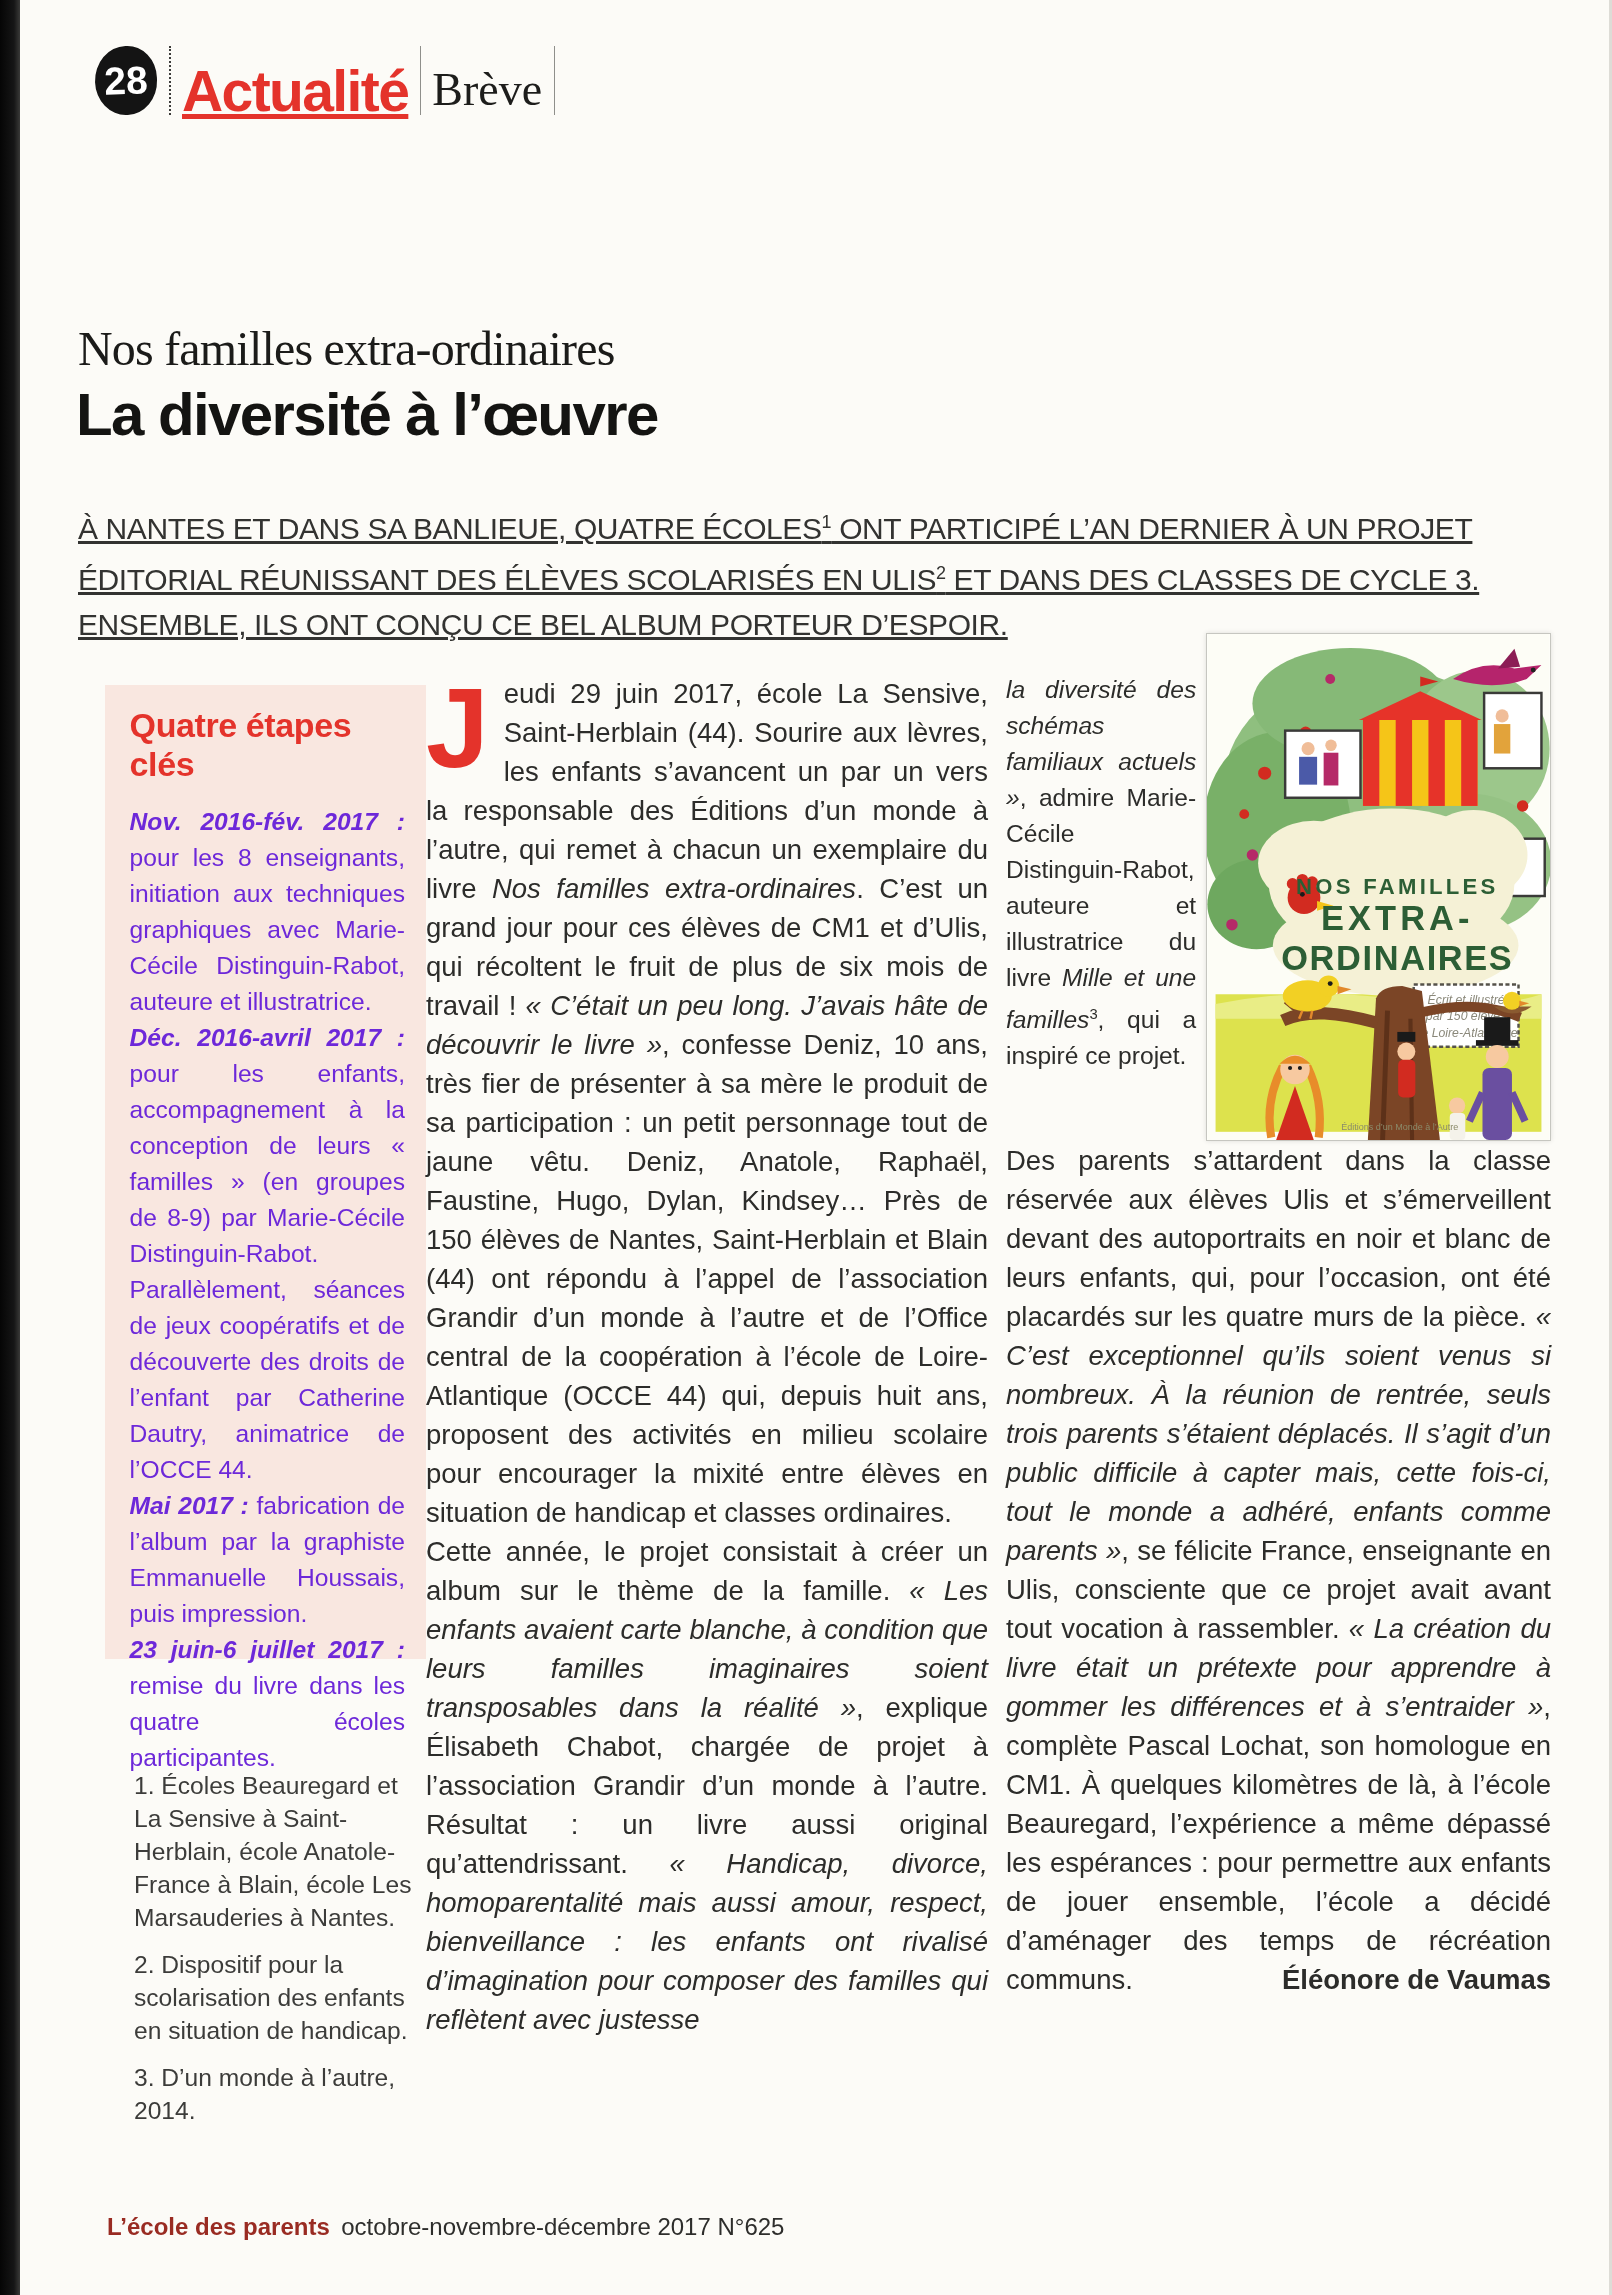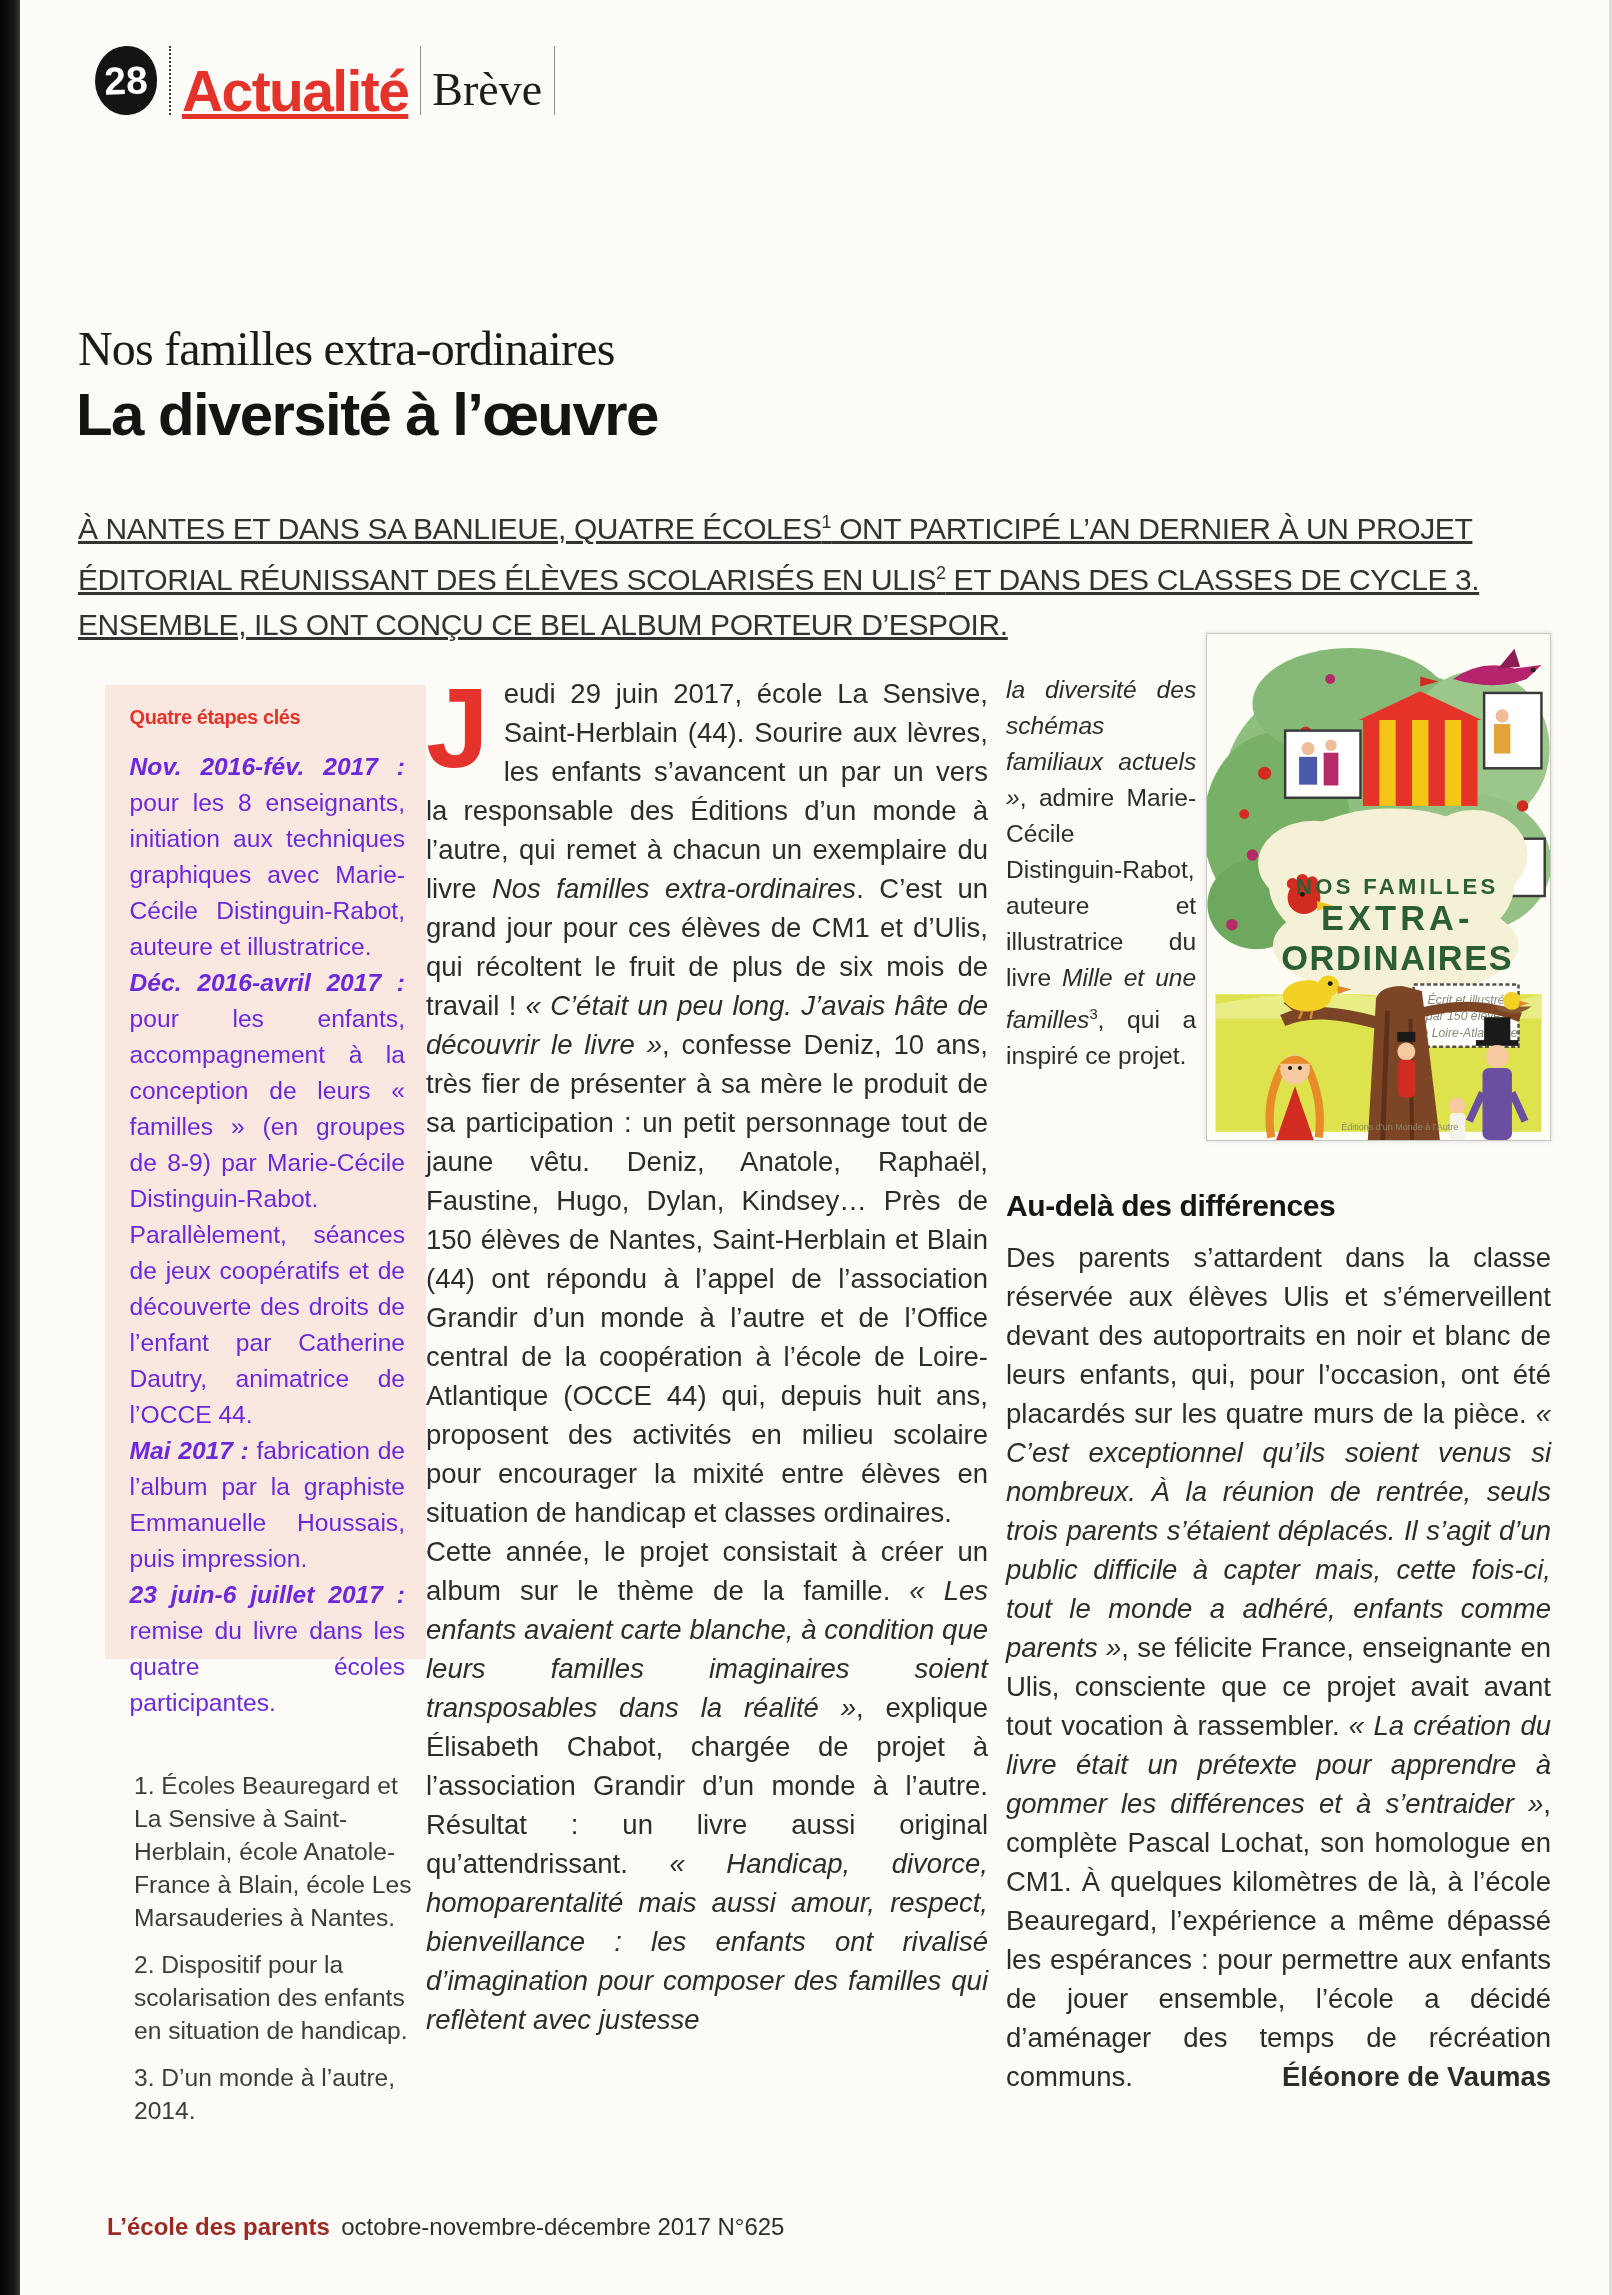--- a/index.html
+++ b/index.html
@@ -25,21 +25,21 @@
         font-weight:400;font-size:48px;letter-spacing:-0.8px;color:#1b1b19;}
   .title{position:absolute;left:76px;top:380px;margin:0;font-size:60px;font-weight:800;
         letter-spacing:-1.6px;color:#141412;}
   .standfirst{position:absolute;left:78px;top:500px;width:1418px;margin:0;
         font-size:30px;line-height:45px;letter-spacing:-0.4px;color:#333331;text-decoration:underline;}
   .standfirst sup{font-size:18px;}
 
   
   .sidebar{position:absolute;left:105px;top:685px;width:321px;height:974px;
         background:#f9e7e0;box-sizing:border-box;padding:21px 21px 16.4px 24.6px;}
-  .sb-title{margin:0 0 19.7px 0;font-size:20px;font-weight:800;color:#e4332b;letter-spacing:-0.4px;}
+  .sb-title{margin:0 0 19.7px 0;font-size:34px;font-weight:800;color:#e4332b;letter-spacing:-0.4px;}
   .sb-entry{margin:0;font-size:24.6px;line-height:36px;color:#6d28d9;text-align:justify;}
   .sb-date{font-weight:700;font-style:italic;}
 
   
   .footnotes{position:absolute;left:134px;top:1769px;width:279px;font-size:24.6px;
         line-height:33px;color:#3c3c3a;}
   .footnotes p{margin:0 0 14px 0;}
 
   
   .para{margin:0;font-size:27.5px;line-height:39px;text-align:justify;color:#2c2c2a;}
@@ -238,21 +238,20 @@
           </g>
           <g>
             <circle cx="305" cy="576" r="10" fill="#f7c9a0"></circle>
             <rect x="296" y="585" width="19" height="33" rx="5" fill="#f4f2ea"></rect>
           </g>
           <text x="235" y="606" font-family="Liberation Sans, sans-serif" font-size="11" fill="#8a8a6a" text-anchor="middle">Éditions d’un Monde à l’Autre</text>
         </svg>
       </figure>
     </div>
 
-    <h3 class="xhead">Au-delà des différences</h3>
     <p class="para"><span>Des parents s’attardent dans la classe réservée aux élèves Ulis et s’émerveillent devant des autoportraits en noir et blanc de leurs enfants, qui, pour l’occasion, ont été placardés sur les quatre murs de la pièce. </span><em>« C’est exceptionnel qu’ils soient venus si nombreux. À la réunion de rentrée, seuls trois parents s’étaient déplacés. Il s’agit d’un public difficile à capter mais, cette fois-ci, tout le monde a adhéré, enfants comme parents »</em><span>, se félicite France, enseignante en Ulis, consciente que ce projet avait avant tout vocation à rassembler. </span><em>« La création du livre était un prétexte pour apprendre à gommer les différences et à s’entraider »</em><span>, complète Pascal Lochat, son homologue en CM1. À quelques kilomètres de là, à l’école Beauregard, l’expérience a même dépassé les espérances : pour permettre aux enfants de jouer ensemble, l’école a décidé d’aménager des temps de récréation communs.</span><span class="sig">Éléonore de Vaumas</span></p>
   </div>
 
   <footer class="pagefoot">
     <span class="mag">L’école des parents</span><span class="issue">octobre-novembre-décembre 2017  N°625</span>
   </footer>
 </div>
 
 
 </body></html>

